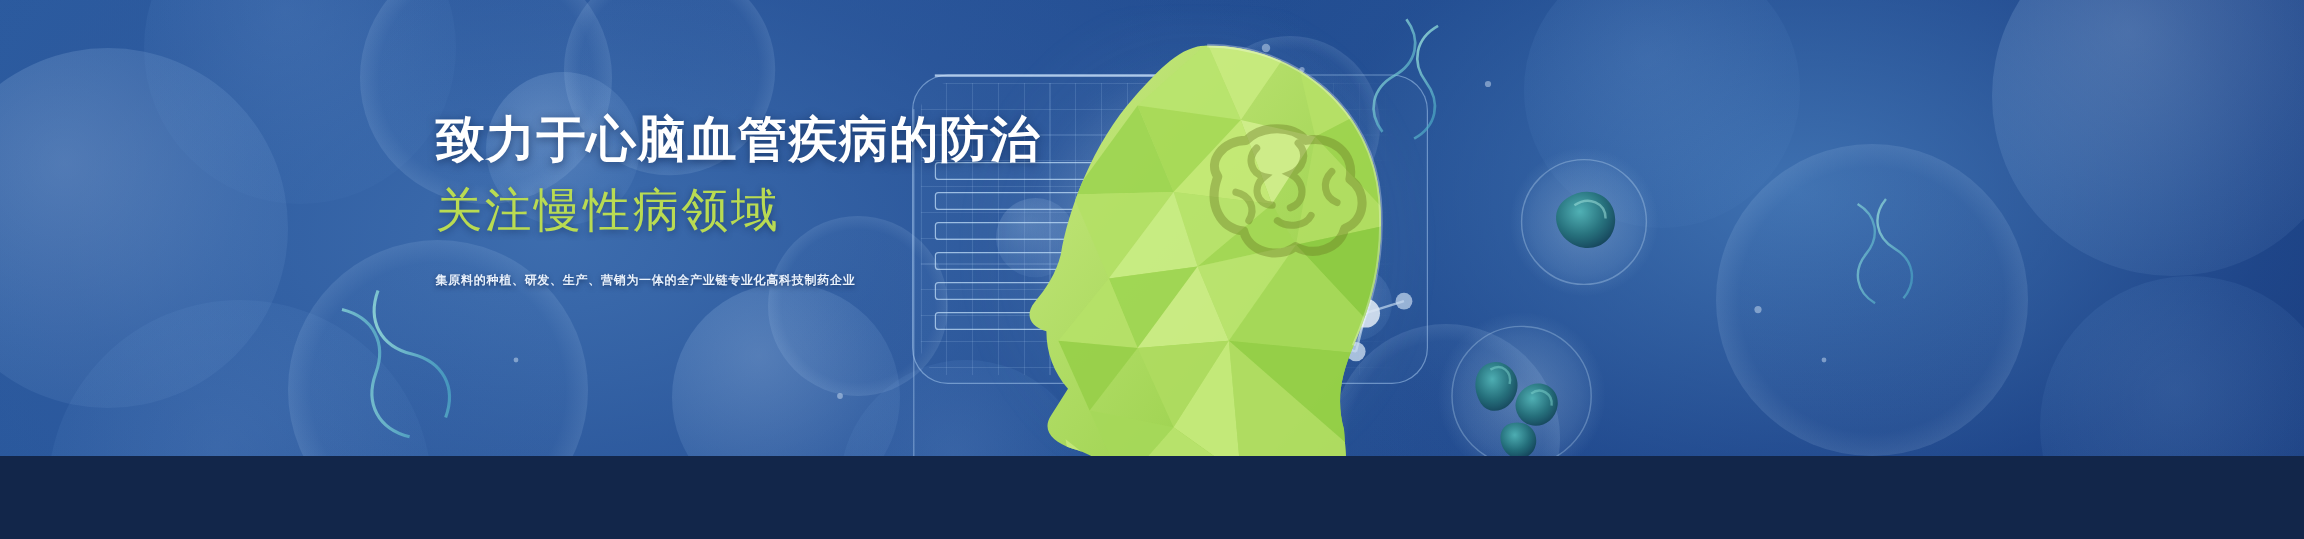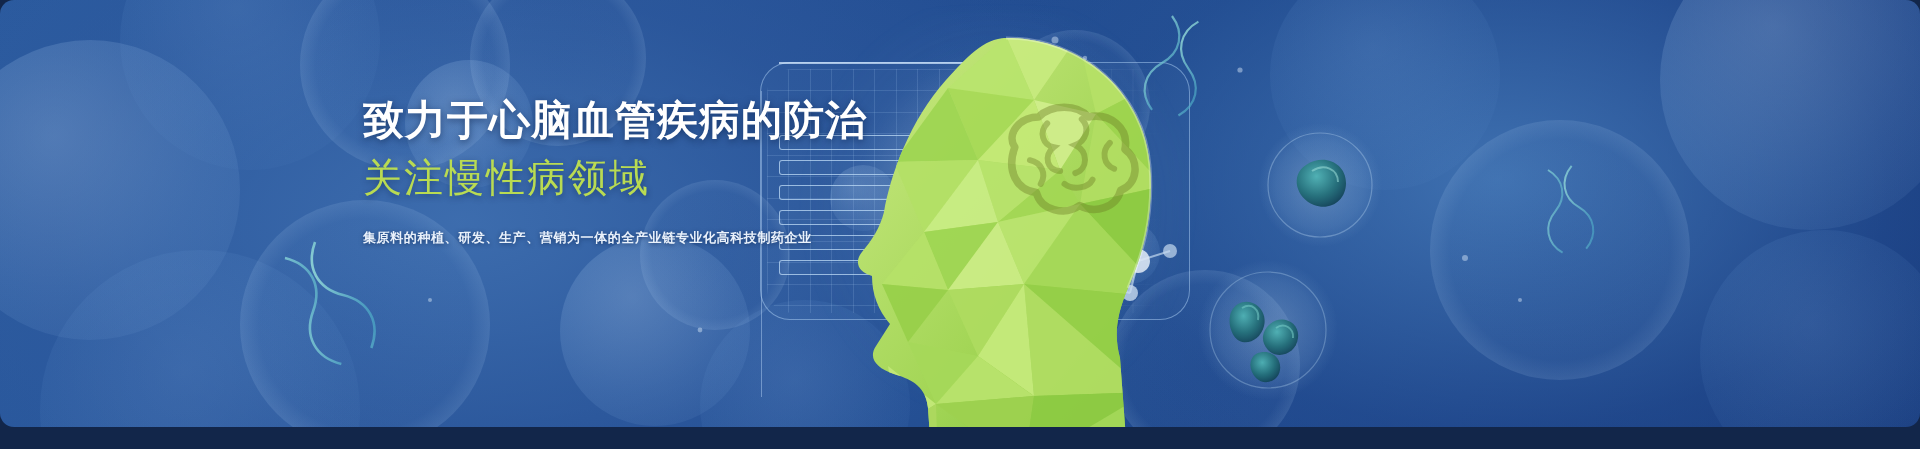--- a/index.html
+++ b/index.html
@@ -1,24 +1,23 @@
 <!DOCTYPE html>
 <html><head>
 <meta charset="utf-8">
 <style>
   html,body{margin:0;padding:0;background:#12264a;}
   *{box-sizing:border-box;}
   .banner{
-    position:relative;width:1920px;height:427px;overflow:hidden;
-    font-family:Liberation Sans, sans-serif;
+    position:relative;width:1920px;height:380px;overflow:hidden;
+    font-family:Liberation Mono, monospace;
     background:
       radial-gradient(ellipse 900px 520px at 24% 52%, rgba(62,110,175,0.95) 0%, rgba(48,92,160,0.55) 45%, rgba(30,66,130,0) 78%),
       radial-gradient(ellipse 760px 480px at 78% 42%, rgba(74,128,190,0.75) 0%, rgba(44,88,156,0.35) 52%, rgba(26,60,124,0) 80%),
       linear-gradient(118deg,#2a5a9e 0%,#27559a 18%,#234e93 38%,#1f4a8e 58%,#1b4186 78%,#173a7c 100%);
-    border-radius: 14px;
   }
   .layer{position:absolute;inset:0;}
 
   
   .bokeh{position:absolute;border-radius:50%;pointer-events:none;}
   .bk-soft{background:radial-gradient(circle at 38% 32%, rgba(186,214,245,0.26) 0%, rgba(150,190,235,0.14) 55%, rgba(120,170,225,0.03) 100%);}
   .bk-ring{background:radial-gradient(circle, rgba(170,205,245,0.02) 0%, rgba(170,205,245,0.03) 60%, rgba(190,220,250,0.20) 78%, rgba(190,220,250,0.015) 100%);}
   .bk-dim{background:radial-gradient(circle at 45% 38%, rgba(120,165,220,0.20) 0%, rgba(100,150,210,0.09) 60%, rgba(90,140,205,0.01) 100%);}
 
   
@@ -55,21 +54,21 @@
     font-size:41px;font-weight:bold;color:#ffffff;letter-spacing:1px;line-height:1.18;
     margin:0;white-space:nowrap;
     text-shadow:0 2px 7px rgba(8,28,66,0.55);
   }
   .h2{
     font-size:39px;font-weight:normal;color:#b9db52;letter-spacing:2px;line-height:1.25;
     margin:10px 0 0 0;white-space:nowrap;
     text-shadow:0 2px 6px rgba(8,28,66,0.45);
   }
   .sub{
-    font-size:13px;color:#e9f1fb;letter-spacing:0.6px;line-height:1.4;
+    font-size:10px;color:#e9f1fb;letter-spacing:0.6px;line-height:1.4;
     margin:26px 0 0 0;white-space:nowrap;font-weight:bold;
     text-shadow:0 1px 4px rgba(8,28,66,0.55);
   }
 </style>
 </head>
 <body>
 
 <div class="banner">
 
   <div class="layer">

